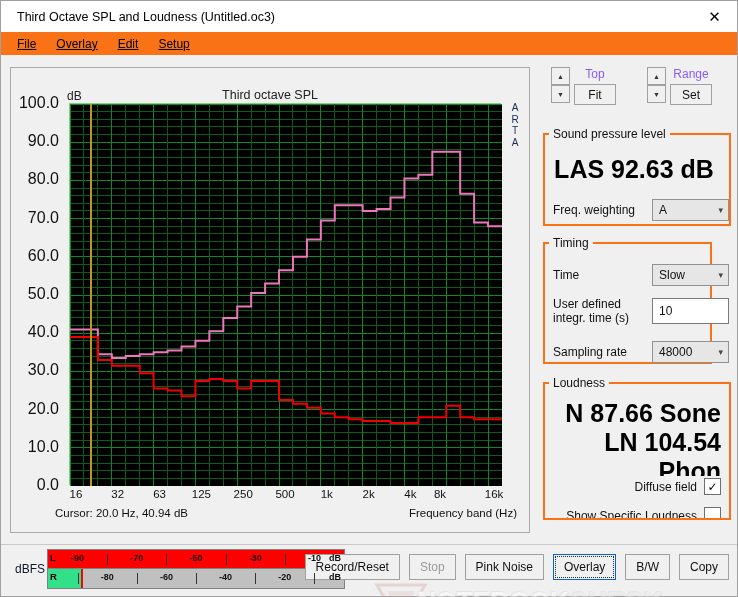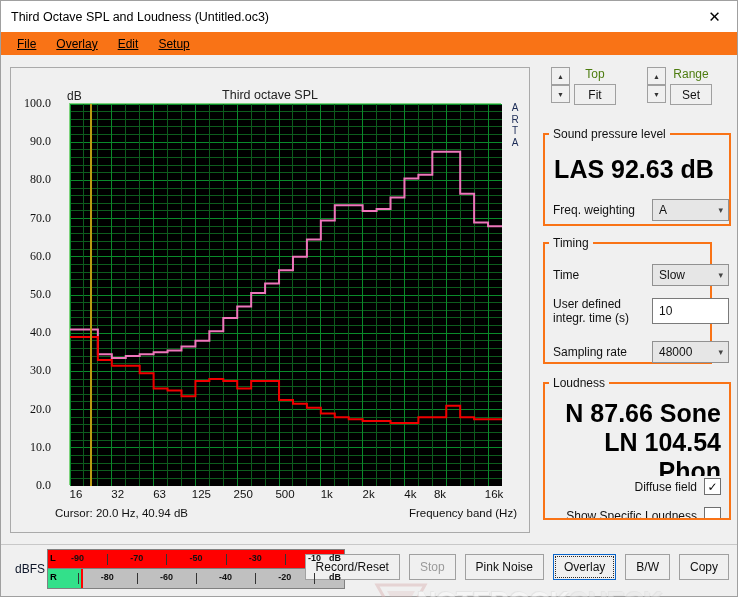--- a/index.html
+++ b/index.html
@@ -11,21 +11,21 @@
     font-size: 12px;
     color: #000;
     background: #f0f0f0;
     overflow: hidden;
     position: relative;
   }
 
   
   #window { position:absolute; inset:0; background:#f0f0f0; border:1px solid #a0a0a0; }
   #titlebar { height:31px; background:#ffffff; display:flex; align-items:center; position:relative; }
-  #title-text { font-size:12.5px; padding-left:10px; color:#000; white-space:nowrap; }
+  #title-text { font-size:12.5px; padding-left:16px; color:#000; white-space:nowrap; }
   #close-btn { position:absolute; right:0; top:0; width:45px; height:31px;
       display:flex; align-items:center; justify-content:center; font-size:15px; color:#000;
       font-family:"DejaVu Sans", sans-serif; cursor:default; }
 
   #menubar { height:23px; background:#f97316; display:flex; align-items:center; padding-left:8px; gap:4px;}
   .menu-item { padding:2px 8px; font-size:12px; color:#000; cursor:default; }
   .menu-item u { text-decoration:underline; }
 
   #body-area { position:absolute; left:0; right:0; top:54px; bottom:0; background:#f0f0f0; }
 
@@ -40,35 +40,35 @@
   #arta-label { position:absolute; left:497px; top:34px; width:14px;
       font-size:10px; line-height:11.5px; color:#1a2a55; text-align:center;
       font-family:"Liberation Sans", sans-serif; }
   #arta-label span { display:block; }
 
   #plot {
     position:absolute; left:58px; top:35px; width:432px; height:382px;
     background:#000000; border:1px solid #7dd37d;
   }
   .ylabels { position:absolute; left:0px; top:35px; width:52px; height:382px; }
-  .ylabel { position:absolute; right:12px; transform:translateY(-50%); font-size:12px; color:#111;font-family:Liberation Serif, serif;}
+  .ylabel { position:absolute; right:4px; transform:translateY(-50%); font-size:16px; color:#111;}
   .xlabels { position:absolute; left:58px; top:420px; width:432px; height:18px;}
   .xlabel { position:absolute; transform:translateX(-50%); font-size:11.5px; color:#111;}
   #cursor-readout { position:absolute; left:44px; top:439px; font-size:11.5px; color:#111;}
   #x-axis-title { position:absolute; right:12px; top:439px; font-size:11.5px; color:#111;}
 
   
   #right-col { position:absolute; left:536px; top:6px; width:195px; bottom:68px; }
 
   .spin-group { position:absolute; display:flex; align-items:flex-start; gap:4px;}
   .spinner { display:flex; flex-direction:column; width:19px; }
   .spin-btn { width:19px; height:18px; border:1px solid #a0a0a0; background:#f0f0f0;
       display:flex; align-items:center; justify-content:center; font-size:7px; color:#333; line-height:1;}
   .spin-right { display:flex; flex-direction:column; align-items:center; }
-  .spin-caption { font-size:12px; color:#4d7c0f; margin-bottom:3px; }
+  .spin-caption { font-size:12px; color:#8b5cf6; margin-bottom:3px; }
   .mini-btn { min-width:42px; height:21px; border:1px solid #a0a0a0; background:#f0f0f0;
       font-size:12px; color:#111; display:flex; align-items:center; justify-content:center;
       font-family:"Liberation Sans", sans-serif; }
 
   fieldset.group {
     position:absolute; margin:0; border:2px solid #f97316; border-radius:0;
     padding:0; background:transparent;
   }
   fieldset.group > legend { font-size:12px; color:#111; padding:0 4px; margin-left:4px; }
 

